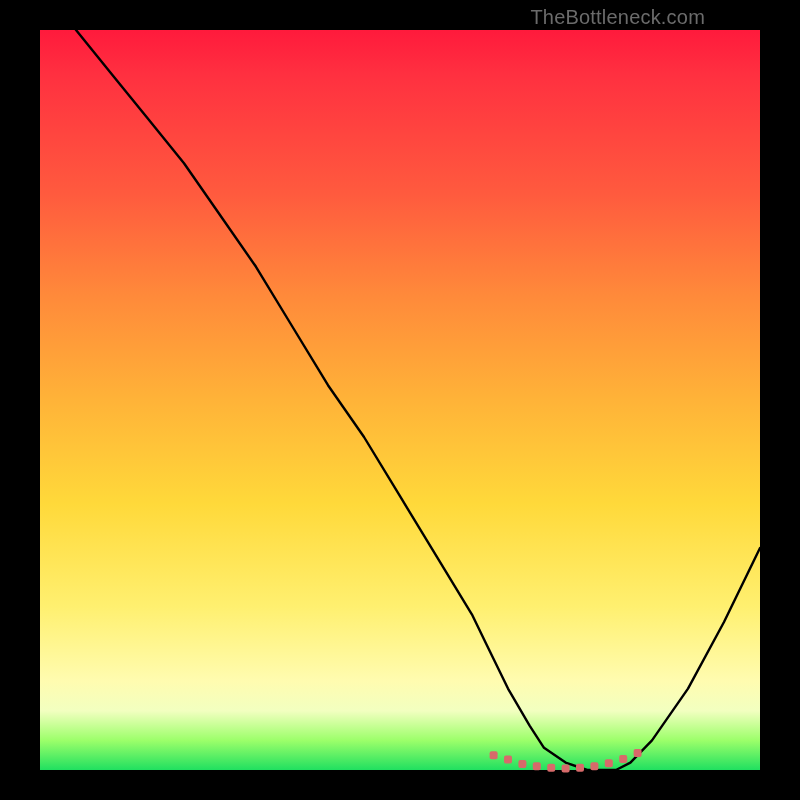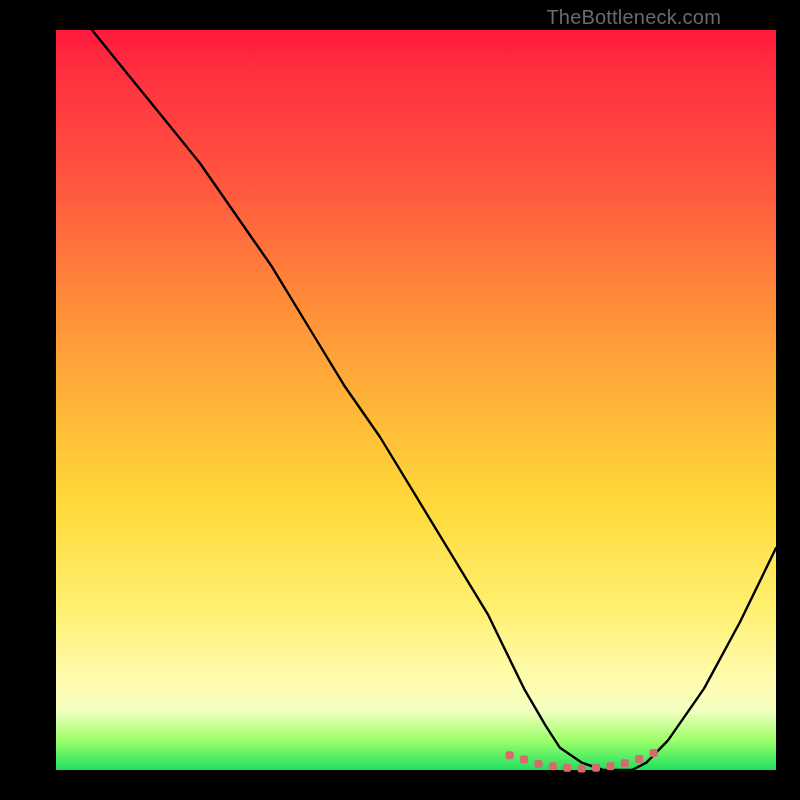--- a/index.html
+++ b/index.html
@@ -6,21 +6,21 @@
     margin: 0;
     padding: 0;
     width: 800px;
     height: 800px;
     background: #000;
     overflow: hidden;
     font-family: Arial, Helvetica, sans-serif;
   }
   .frame {
     position: absolute;
-    left: 16px;
+    left: 0;
     top: 0;
     width: 707px;
     height: 800px;
     background: #000;
     padding-left: 40px;
   }
   .plot-area {
     position: absolute;
     left: 40px;
     top: 30px;

